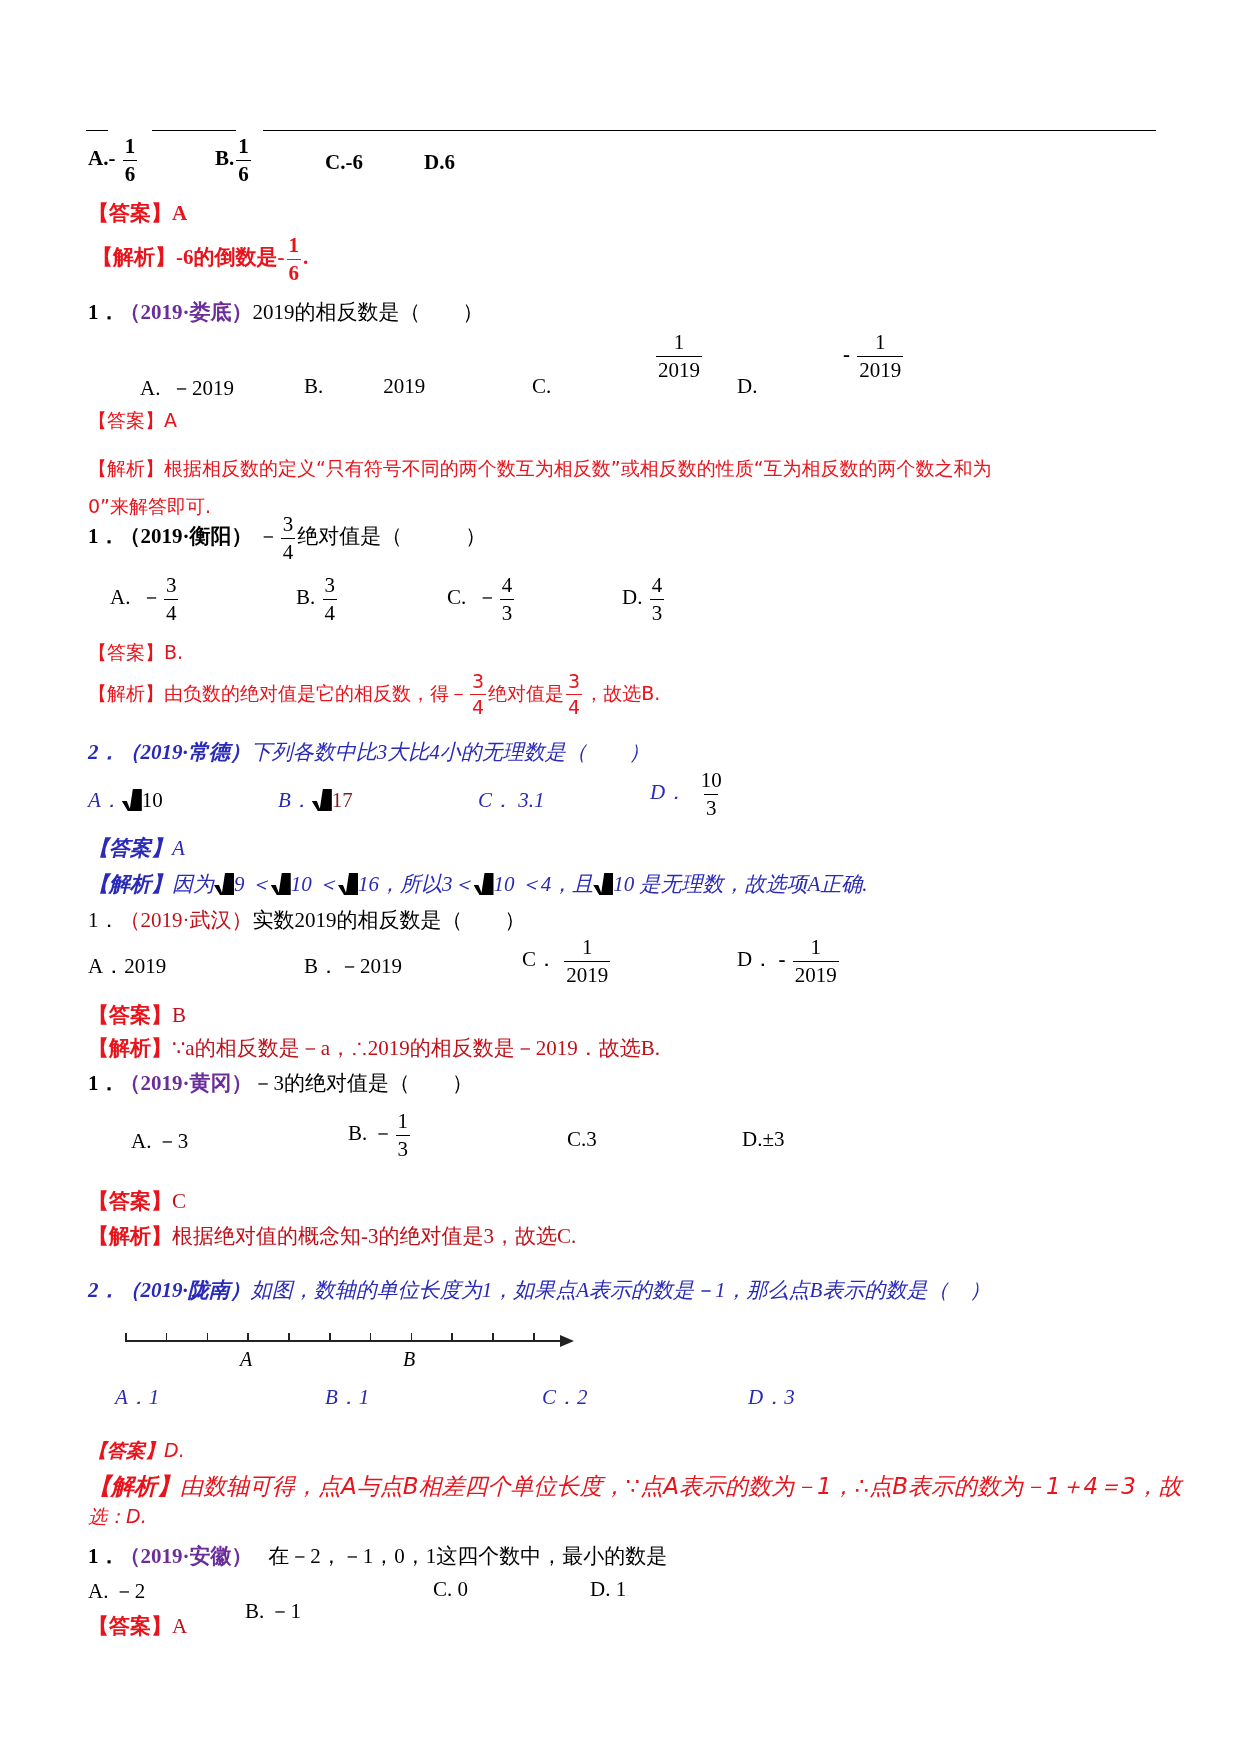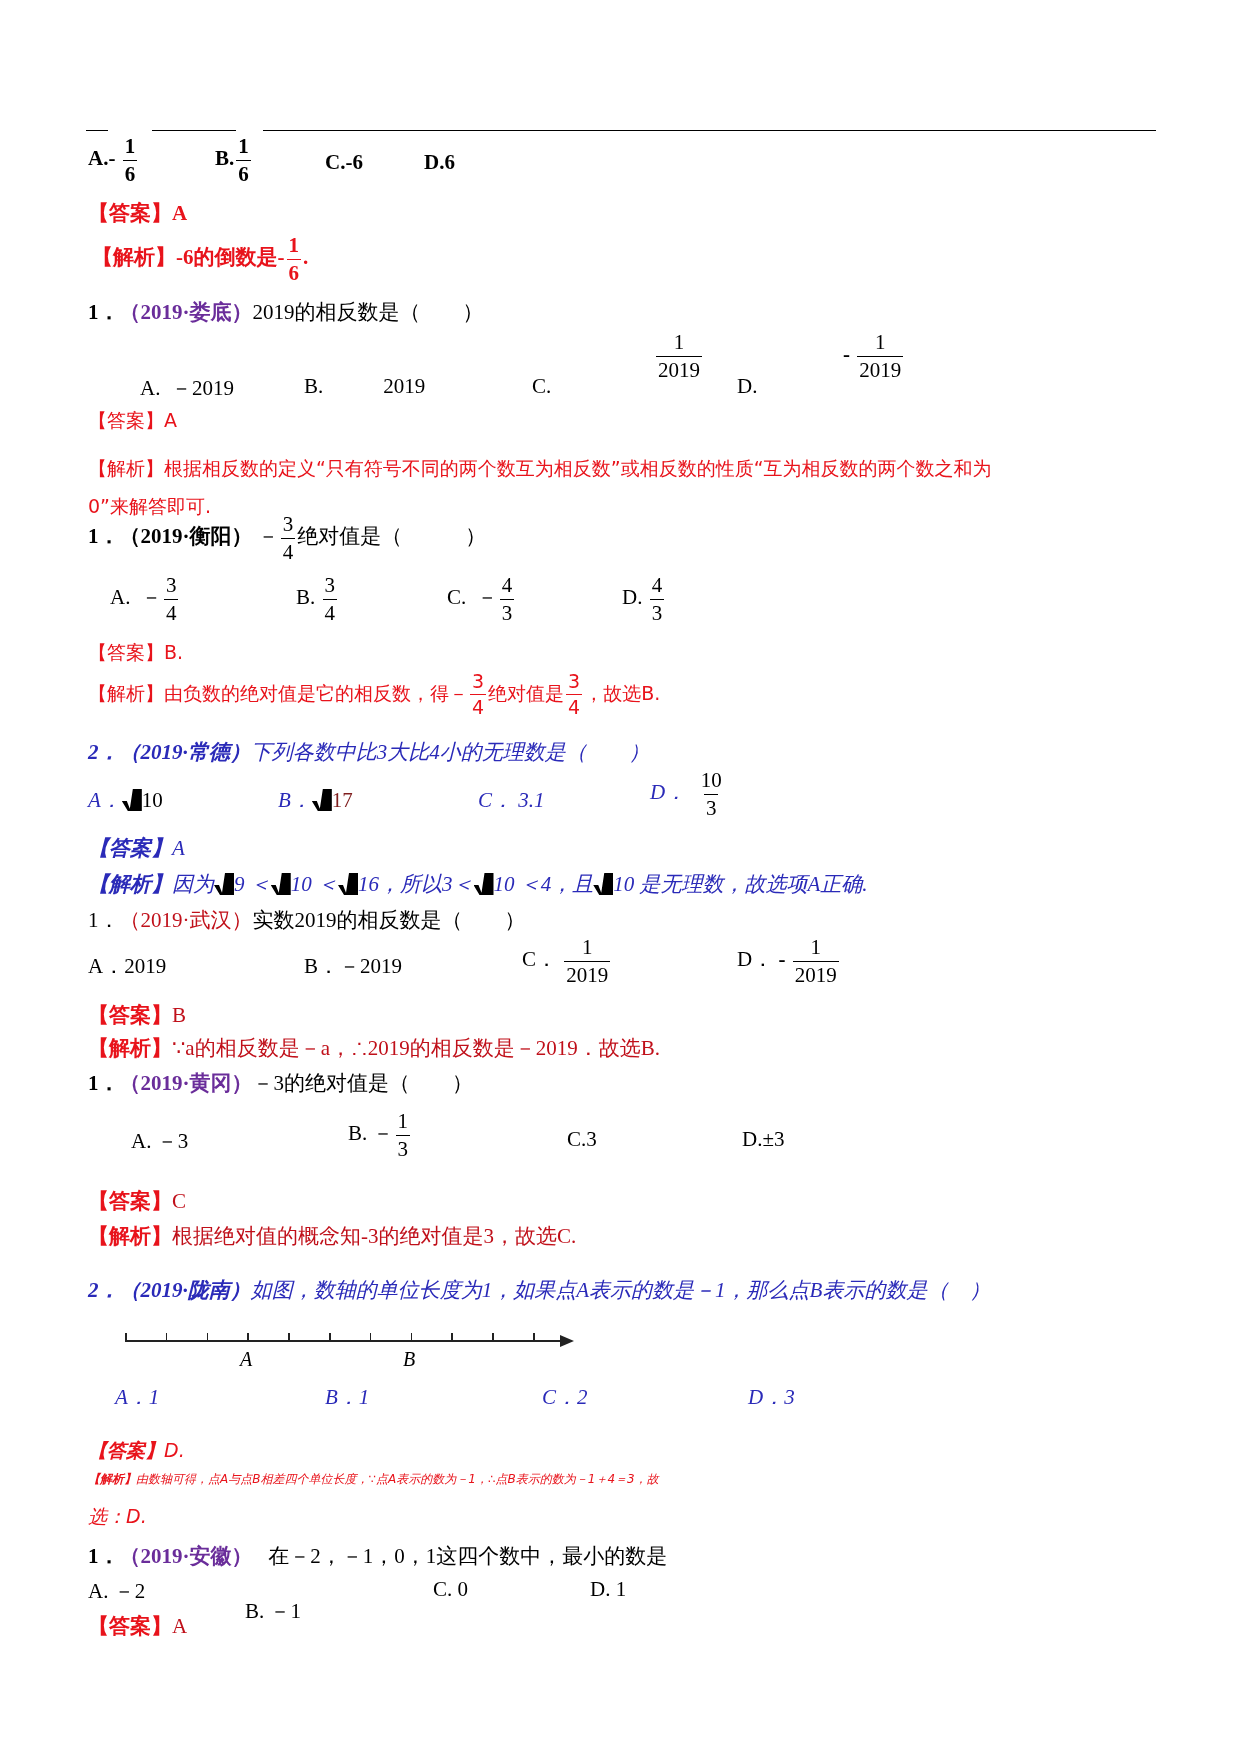--- a/index.html
+++ b/index.html
@@ -194,21 +194,21 @@
   <div class="abs it" style="left:240px;top:1348px;font-size:20px;">A</div>
   <div class="abs it" style="left:403px;top:1348px;font-size:20px;">B</div>
 </div>
 <div class="abs q it blue" style="left:115px;top:1383px;">A．1</div>
 <div class="abs q it blue" style="left:325px;top:1383px;">B．1</div>
 <div class="abs q it blue" style="left:542px;top:1383px;">C．2</div>
 <div class="abs q it blue" style="left:748px;top:1383px;">D．3</div>
 <div class="abs red sans it" style="left:88px;top:1438px;font-size:19px;">
   <span class="bold">【答案】</span><span>D.</span>
 </div>
-<div class="abs red sans it" style="left:88px;top:1471px;font-size:12px;">
+<div class="abs red sans it" style="left:88px;top:1471px;font-size:23px;">
   <span class="bold">【解析】</span><span>由数轴可得，点A与点B相差四个单位长度，∵点A表示的数为－1，∴点B表示的数为－1＋4＝3，故</span>
 </div>
 <div class="abs red sans it" style="left:88px;top:1504px;font-size:19px;">选：D.</div>
 
 <div class="abs q" style="left:88px;top:1542px;">
   <span class="bold">1．</span><span class="bold purple">（2019·安徽）</span>&nbsp;&nbsp;&nbsp;<span>在－2，－1，0，1这四个数中，最小的数是</span>
 </div>
 <div class="abs q" style="left:88px;top:1577px;">A. －2</div>
 <div class="abs q" style="left:245px;top:1577px;margin-top:20px;">B. －1</div>
 <div class="abs q" style="left:433px;top:1577px;">C. 0</div>

